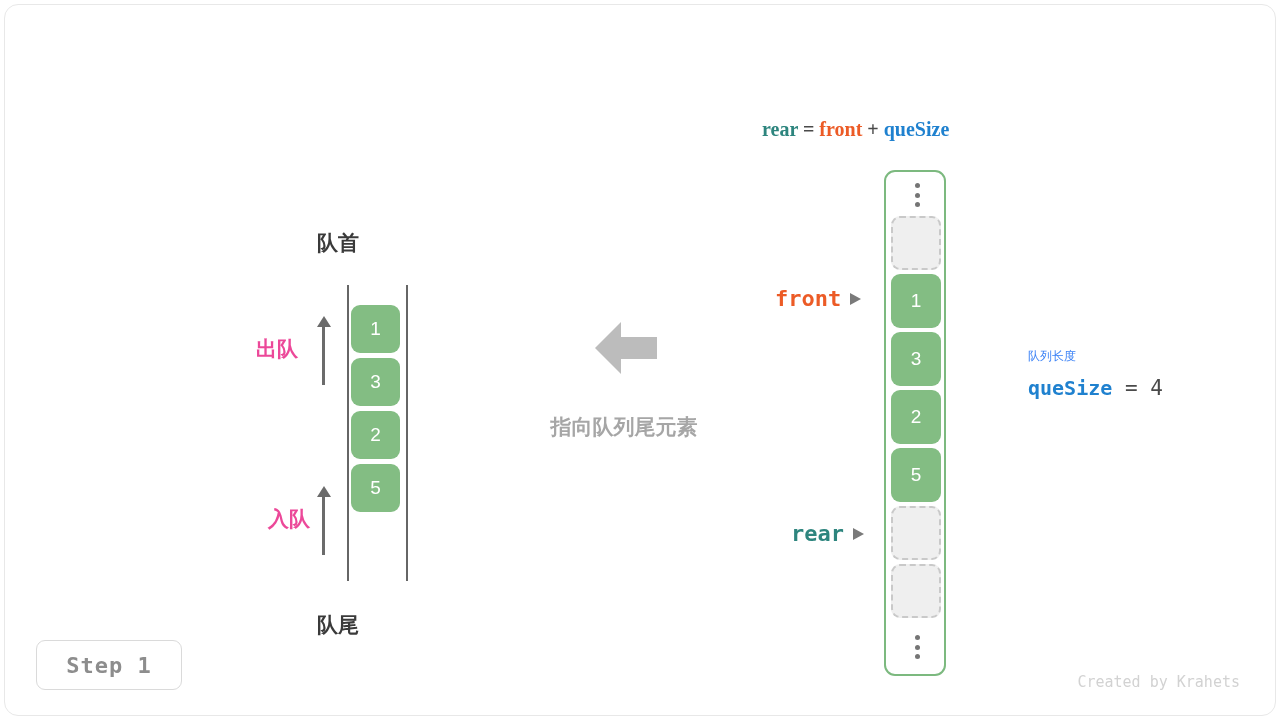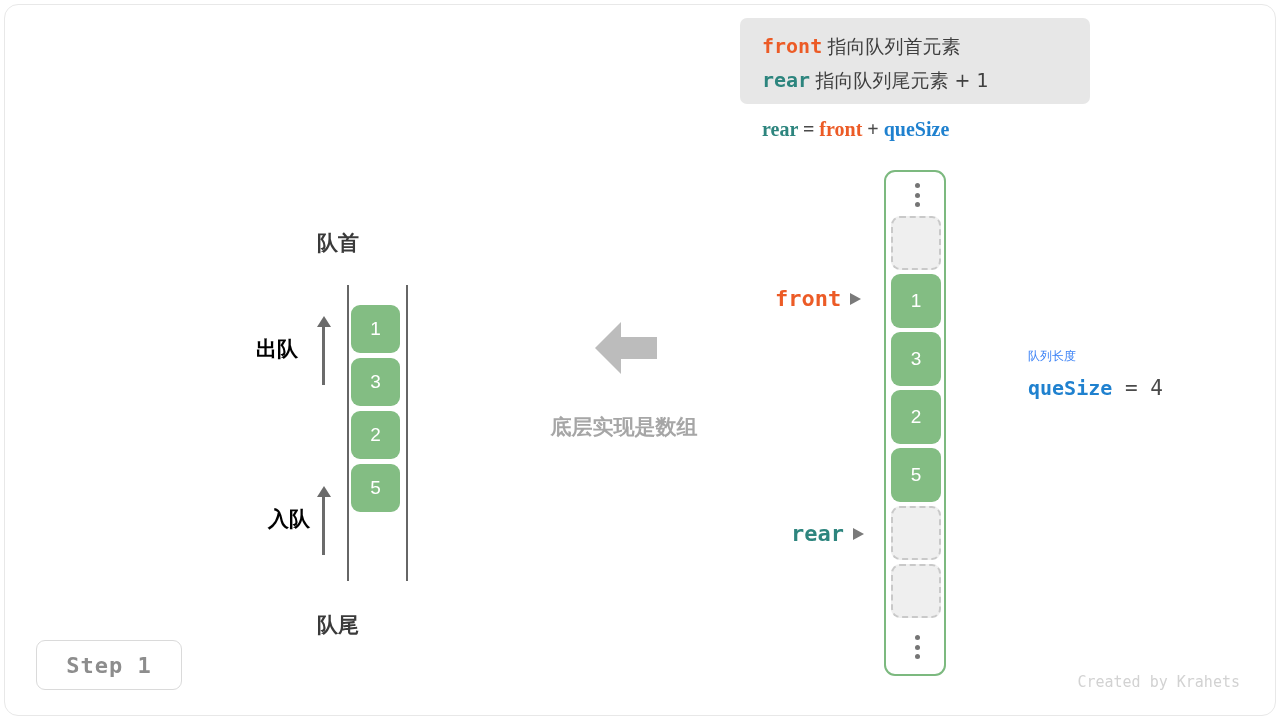--- a/index.html
+++ b/index.html
@@ -183,21 +183,21 @@
     display: flex;
     align-items: center;
     justify-content: center;
     box-sizing: border-box;
   }
 
   .op-label {
     position: absolute;
     font-size: 21px;
     font-weight: bold;
-    color: #000000;
+    color: #ec4899;
     white-space: nowrap;
   }
   .up-arrow {
     position: absolute;
     width: 18px;
   }
   .up-arrow .shaft {
     position: absolute;
     left: 7px; top: 9px;
     width: 3px; height: 100%;
@@ -257,30 +257,20 @@
     white-space: nowrap;
   }
 </style>
 </head>
 <body>
 
 <div id="canvas">
 
   <div id="frame"></div>
 
-  <div id="legend">
-    <div class="legend-line">
-      <span class="mono-b c-front">front</span>
-      <span class="cjk">指向队列首元素</span>
-    </div>
-    <div class="legend-line">
-      <span class="mono-b c-rear">rear</span>
-      <span class="cjk">指向队列尾元素 + 1</span>
-    </div>
-  </div>
 
   <div id="formula">
     <span class="c-rear">rear</span>
     <span class="op">=</span>
     <span class="c-front">front</span>
     <span class="op">+</span>
     <span class="c-size">queSize</span>
   </div>
 
   <div id="array-container">
@@ -367,21 +357,21 @@
   <div class="up-arrow" style="left:315px; top:486px; height:60px;">
     <div class="shaft"></div>
     <div class="head"></div>
   </div>
 
   <svg id="big-arrow" viewBox="0 0 62 56">
     <path d="M0 28 L26 2 L26 17 L62 17 L62 39 L26 39 L26 54 Z" fill="#bcbcbc"></path>
   </svg>
 
   <div id="center-caption">
-    <div>底层实现是数组</div>
+    <div>指向队列尾元素</div>
   </div>
 
   <div id="step-badge">
     <span>Step 1</span>
   </div>
 
   <div id="credit">Created by Krahets</div>
 
 </div>
 

